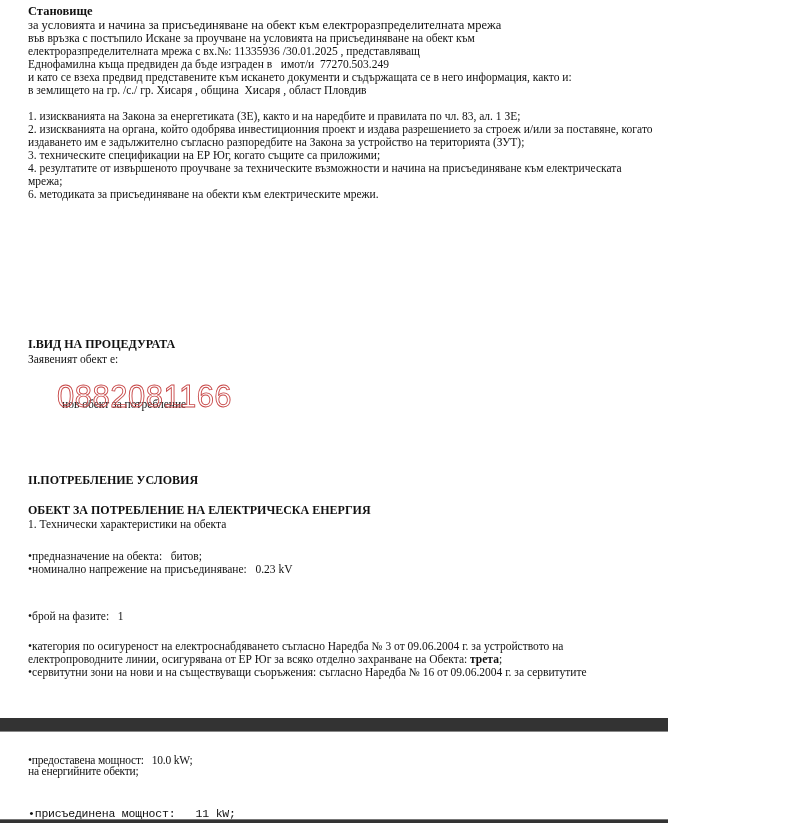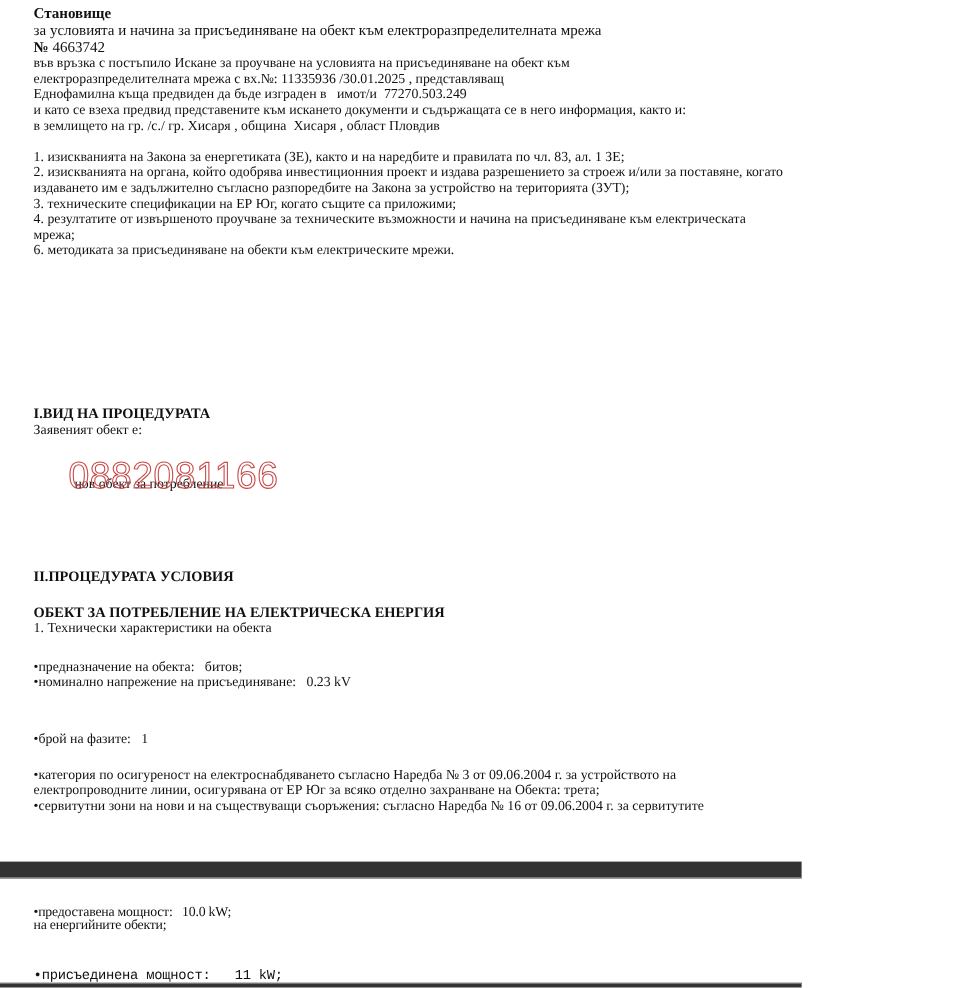--- a/index.html
+++ b/index.html
@@ -70,29 +70,28 @@
     }
     .bar-bottom {
       top: 819px;
       height: 4px;
       border-top: 1px solid #777;
     }
     .condensed {
       font-size: 11.5px;
       letter-spacing: -0.2px;
     }
-    b { font-weight: normal; margin-top: 24px; }
+    b { font-weight: bold; margin-top: 24px; }
   </style>
 </head>
 <body>
 
 <div class="page">
   <div class="title">Становище</div>
   <div class="subtitle">за условията и начина за присъединяване на обект към електроразпределителната мрежа</div>
-  <div class="number"><span class="sym">№</span><span> 4663742</span></div>
 
   <div>
     <div class="line">във връзка с постъпило Искане за проучване на условията на присъединяване на обект към</div>
     <div class="line">електроразпределителната мрежа с вх.№: 11335936 /30.01.2025 , представляващ</div>
     <div class="line">Еднофамилна къща предвиден да бъде изграден в   имот/и  77270.503.249</div>
     <div class="line">и като се взеха предвид представените към искането документи и съдържащата се в него информация, както и:</div>
     <div class="line">в землището на гр. /с./ гр. Хисаря , община  Хисаря , област Пловдив</div>
   </div>
 
   <div class="gap-13"></div>
@@ -105,21 +104,21 @@
     <div>6. методиката за присъединяване на обекти към електрическите мрежи.</div>
   </div>
 </div>
 
 <div class="abs section-heading" style="top:337px;">I.ВИД НА ПРОЦЕДУРАТА</div>
 <div class="abs" style="top:353px;">Заявеният обект е:</div>
 <div class="abs" style="top:398px;padding-left:34px;">нов обект за потребление</div>
 
 <div class="watermark">0882081166</div>
 
-<div class="abs section-heading" style="top:473px;">II.ПРОЦЕДУРАТА УСЛОВИЯ</div>
+<div class="abs section-heading" style="top:473px;">II.ПОТРЕБЛЕНИЕ УСЛОВИЯ</div>
 <div class="abs section-heading" style="top:503px;">ОБЕКТ ЗА ПОТРЕБЛЕНИЕ НА ЕЛЕКТРИЧЕСКА ЕНЕРГИЯ</div>
 <div class="abs" style="top:518px;">1. Технически характеристики на обекта</div>
 
 <div class="abs" style="top:550px;">
   <div class="line">•предназначение на обекта:   битов;</div>
   <div class="line">•номинално напрежение на присъединяване:   0.23 kV</div>
 </div>
 
 <div class="abs line" style="top:610px;">•брой на фазите:   1</div>
 

